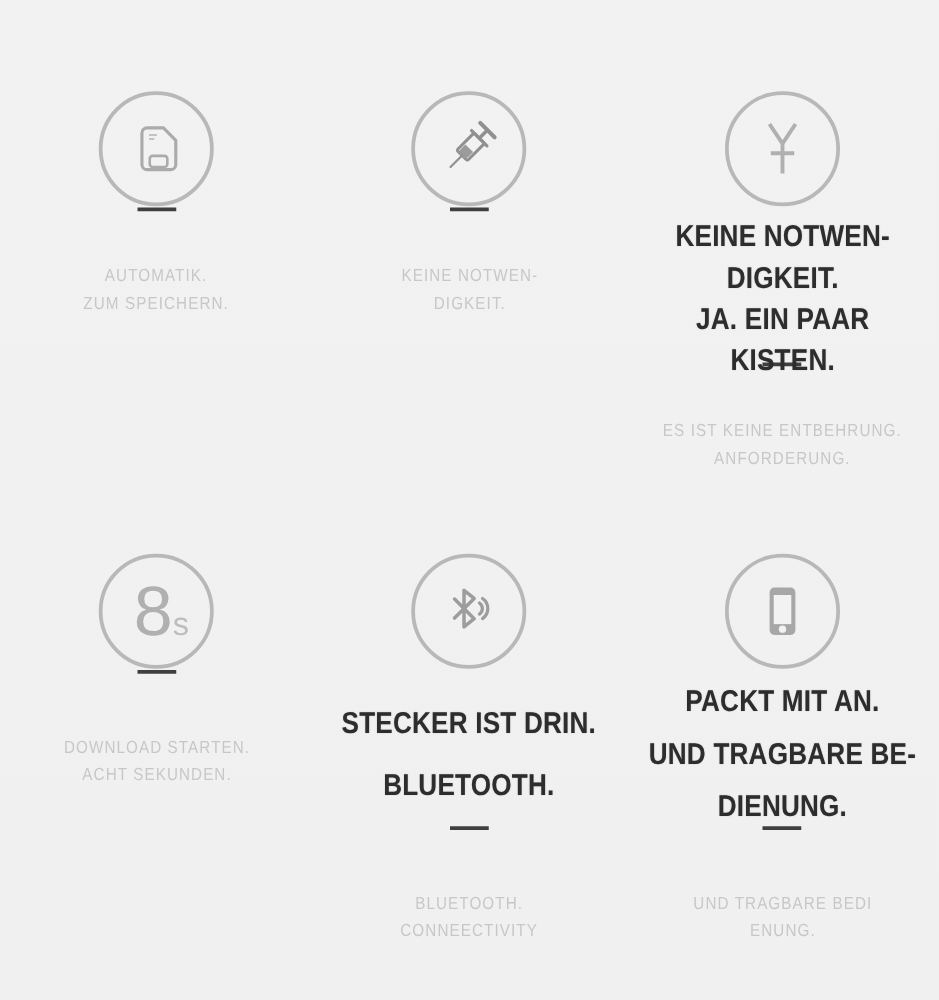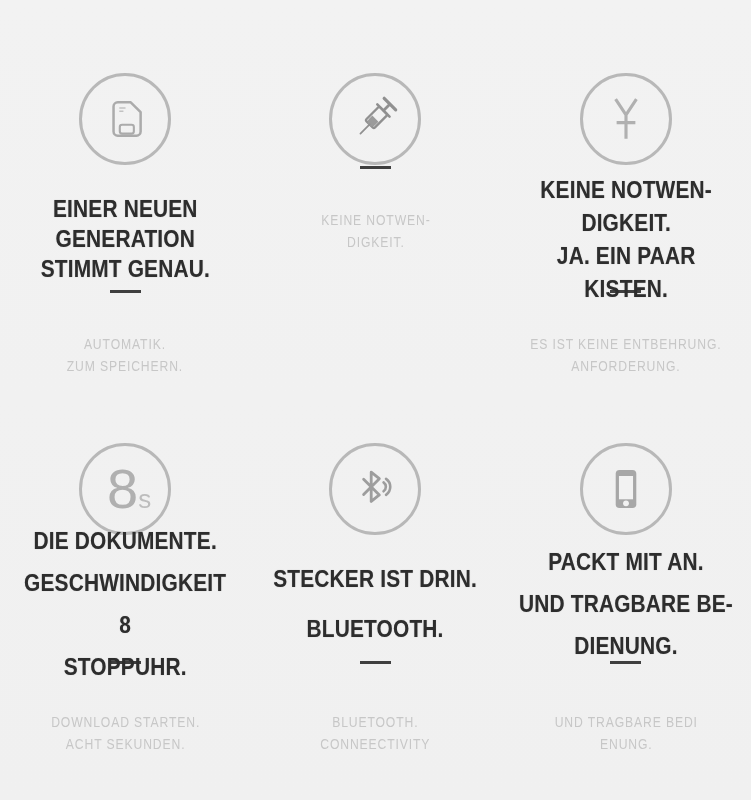--- a/index.html
+++ b/index.html
@@ -107,25 +107,20 @@
 <div class="page">
 
   <section class="card r1">
     <div class="icon-circle">
       <svg width="50" height="50" viewBox="0 0 48 48">
         <path d="M17 8 h12.5 L39 17.5 V36 a4 4 0 0 1 -4 4 H17 a4 4 0 0 1 -4 -4 V12 a4 4 0 0 1 4 -4 z" fill="none" stroke="#ababab" stroke-width="2.4" stroke-linejoin="round"></path>
         <rect x="19" y="29.5" width="13.5" height="8.5" rx="2.2" fill="none" stroke="#ababab" stroke-width="2"></rect>
         <path d="M18.5 13.5 h6 M18.5 16.5 h4" stroke="#c2c2c2" stroke-width="1.5" fill="none"></path>
       </svg>
     </div>
-    <div class="heading-box">
-      <h2 class="heading lh30">EINER NEUEN
-GENERATION
-STIMMT GENAU.</h2>
-    </div>
     <div class="divider"></div>
     <p class="subtext">AUTOMATIK.
 ZUM SPEICHERN.</p>
   </section>
 
   <section class="card r1">
     <div class="icon-circle">
       <svg width="52" height="52" viewBox="0 0 48 48">
         <g transform="rotate(45 24 24)" fill="none" stroke="#909090" stroke-linecap="round">
           <line x1="16.5" y1="4.5" x2="31.5" y2="4.5" stroke-width="3"></line>
@@ -158,25 +153,20 @@
 ANFORDERUNG.</p>
   </section>
 
   <section class="card r2">
     <div class="icon-circle">
       <span class="eights">
         <span class="big8">8</span>
         <span class="small-s">s</span>
       </span>
     </div>
-    <div class="heading-box">
-      <h2 class="heading lh42">DIE DOKUMENTE.
-GESCHWINDIGKEIT 8
-STOPPUHR.</h2>
-    </div>
     <div class="divider"></div>
     <p class="subtext">DOWNLOAD STARTEN.
 ACHT SEKUNDEN.</p>
   </section>
 
   <section class="card r2">
     <div class="icon-circle">
       <svg width="52" height="52" viewBox="0 0 48 48">
         <path d="M13.5 15 L28 29.5 L20.5 35.5 V8.5 L28 14.5 L13.5 29" fill="none" stroke="#9d9d9d" stroke-width="2.6" stroke-linejoin="round" stroke-linecap="round"></path>
         <path d="M34.2 14.6 A9 9 0 0 1 34.2 29.4" fill="none" stroke="#9d9d9d" stroke-width="2.4" stroke-linecap="round"></path>

